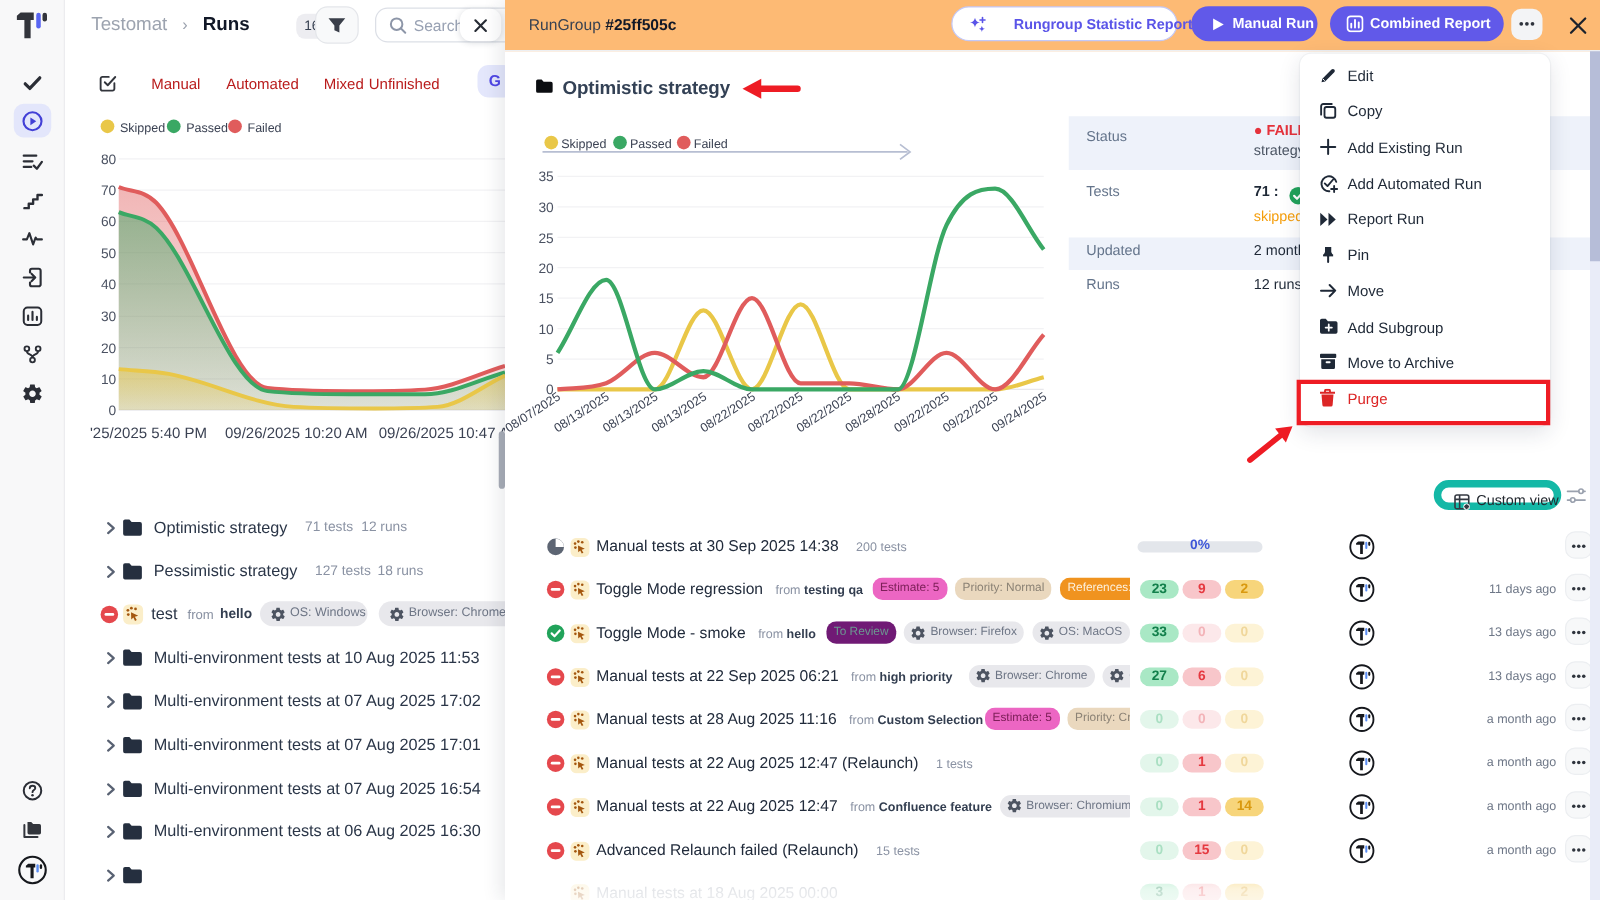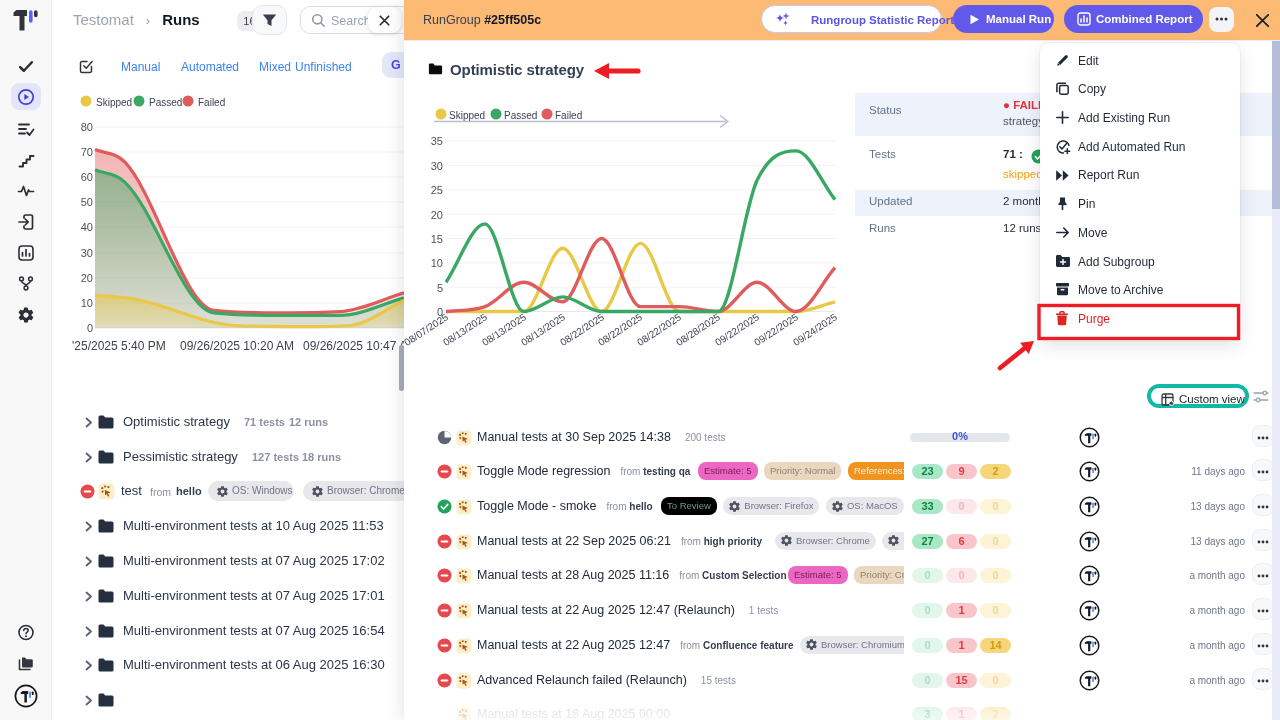--- a/index.html
+++ b/index.html
@@ -21,30 +21,30 @@
   background:#ededf1; border-radius:7px; font-size:11px; color:#374151;
   text-align:center; line-height:20px;margin-left:28px; }
 #filterbtn { position:absolute; left:252px; top:5px; width:35px; height:30px;
   background:#f8f9fa; border:1px solid #e4e6ea; border-radius:10px; }
 #searchbox { position:absolute; left:300px; top:6px; width:140px; height:28px;
   border:1px solid #dcdfe6; border-radius:10px; background:#fff; }
 #searchbox span { position:absolute; left:30px; top:7px; font-size:12.5px; color:#98a1b3; }
 #clearx { position:absolute; left:368px; top:7px; width:33px; height:26px; background:#fff;
   border-radius:9px; box-shadow:0 1px 5px rgba(40,50,70,.18); z-index:5; }
 
-.tab { position:absolute; top:60px; font-size:12px; color:#3b82f6; }
+.tab { position:absolute; top:60px; font-size:12px; color:#b91c1c; }
 #tabg { position:absolute; left:382px; top:52px; width:30px; height:26px;
   background:#e4e7fc; border-radius:9px; color:#4f46e5; font-weight:700;
   font-size:12.5px; text-align:left; padding:6px 0 0 9px; }
 
 .trow { position:absolute; left:52px; width:352px; height:34.8px; }
 .trow .chev { position:absolute; left:31px; top:12px; }
 .trow .fold { position:absolute; left:45px; top:9px; }
 .trow .lbl { position:absolute; left:71px; top:9px; font-size:13px; color:#2b3648; white-space:nowrap; }
-.trow .cnt { position:absolute; top:11px; font-size:11px; color:#8a92a3;font-weight:bold; }
+.trow .cnt { position:absolute; top:11px; font-size:11px; color:#8a92a3; }
 .gear-badge { position:absolute; top:7px; height:20px; background:#e8e8ec; border-radius:10px;
   font-size:10px; color:#6d7585; line-height:20px; padding:0 8px 0 24px; white-space:nowrap; }
 .gear-badge svg { position:absolute; left:8px; top:3.5px; }
 
 #modal { position:absolute; left:404px; top:0; width:876px; height:720px;
   background:#fff; box-shadow:-4px 0 14px rgba(25,35,60,.10); z-index:40; }
 #mhead { position:absolute; left:0; top:0; width:876px; height:41px;
   border-bottom:1px solid #edeff2; background:#fdba74; }
 #mtitle { position:absolute; left:19px; top:13px; font-size:12.5px; color:#374151; }
 #mtitle b { color:#111827; }
@@ -443,21 +443,21 @@
  </div>
  <div class="srow sbg" style="top:190px;height:26px">
    <span class="sl" style="top:5px">Updated</span>
    <span class="sv" style="top:5px">2 months ago</span>
  </div>
  <div class="srow" style="top:216px;height:28px">
    <span class="sl" style="top:6px">Runs</span>
    <span class="sv" style="top:6px">12 runs</span>
  </div>
 
- <div style="position:absolute;left:743px;top:384px;width:102px;height:24px;border:4px solid #14b8a6;border-radius:12px;background:#fff">
+ <div style="position:absolute;left:743px;top:384px;width:102px;height:24px;border:6px solid #14b8a6;border-radius:12px;background:#fff">
    <svg style="position:absolute;left:10px;top:5px" width="14" height="14" viewBox="0 0 14 14">
           <rect x="1" y="1" width="11" height="11" rx="1.5" fill="none" stroke="#343942" stroke-width="1.3"></rect>
           <path d="M1 4.5 H12 M4.7 1 V12" stroke="#343942" stroke-width="1.3"></path>
           <circle cx="10.3" cy="10.3" r="2.6" fill="#fff"></circle>
           <path d="M10.3 8.3 V12.3 M8.3 10.3 H12.3 M8.9 8.9 L11.7 11.7 M11.7 8.9 L8.9 11.7" stroke="#343942" stroke-width="1"></path>
         </svg>
    <span style="position:absolute;left:28px;top:5px;font-size:11.5px;color:#23282f;white-space:nowrap">Custom view</span>
  </div>
  <svg style="position:absolute;left:849px;top:389px" width="16" height="15" viewBox="0 0 16 15">
         <path d="M1 4 H10 M13.5 4 H15 M1 11 H3.5 M7 11 H15" stroke="#9aa1ae" stroke-width="1.4" stroke-linecap="round"></path>
@@ -537,21 +537,21 @@
   <svg class="ic2" width="16" height="16" viewBox="0 0 17 17">
             <rect x="0.5" y="0.5" width="16" height="16" rx="4.5" fill="#fbeec9"></rect>
             <path d="M6.8 6.8 L12.6 9.6 L9.9 10.4 L11.4 13 L10 13.7 L8.7 11 L7 12.6 Z" fill="#a4570f"></path>
             <circle cx="4.3" cy="5.2" r="1.1" fill="#a4570f"></circle>
             <circle cx="7.1" cy="3.5" r="1.1" fill="#a4570f"></circle>
             <circle cx="10.4" cy="4.1" r="1.1" fill="#a4570f"></circle>
             <circle cx="4.6" cy="8.6" r="1.1" fill="#a4570f"></circle>
           </svg>
   <span class="ttl">Toggle Mode - smoke<span class="sub" style="margin-left:10px">from <b>hello</b></span></span>
   <div class="badges" style="left:257px;width:243px">
-    <div class="bdg" style="background:#000000;color:#6c9891">To Review</div>
+    <div class="bdg" style="background:#701a75;color:#6c9891">To Review</div>
     <div class="bdg gb"><svg width="13" height="13" viewBox="0 0 24 24" style="flex:none;margin:2.5px 3px 0 0">
                 <path fill="#4d5461" d="M19.4 13c0-.3.1-.7.1-1s0-.7-.1-1l2.1-1.6c.2-.2.2-.4.1-.6l-2-3.5c-.1-.2-.4-.3-.6-.2l-2.5 1c-.5-.4-1.1-.7-1.7-1l-.4-2.6c0-.2-.2-.4-.5-.4h-4c-.2 0-.4.2-.5.4l-.4 2.6c-.6.3-1.2.6-1.7 1l-2.5-1c-.2-.1-.5 0-.6.2l-2 3.5c-.1.2-.1.5.1.6L4.5 11c0 .3-.1.7-.1 1s0 .7.1 1l-2.1 1.6c-.2.2-.2.4-.1.6l2 3.5c.1.2.4.3.6.2l2.5-1c.5.4 1.1.7 1.7 1l.4 2.6c0 .2.2.4.5.4h4c.2 0 .4-.2.5-.4l.4-2.6c.6-.3 1.2-.6 1.7-1l2.5 1c.2.1.5 0 .6-.2l2-3.5c.1-.2.1-.5-.1-.6L19.4 13zM12 15.5c-1.9 0-3.5-1.6-3.5-3.5s1.6-3.5 3.5-3.5 3.5 1.6 3.5 3.5-1.6 3.5-3.5 3.5z"></path>
               </svg>Browser: Firefox</div>
     <div class="bdg gb"><svg width="13" height="13" viewBox="0 0 24 24" style="flex:none;margin:2.5px 3px 0 0">
                 <path fill="#4d5461" d="M19.4 13c0-.3.1-.7.1-1s0-.7-.1-1l2.1-1.6c.2-.2.2-.4.1-.6l-2-3.5c-.1-.2-.4-.3-.6-.2l-2.5 1c-.5-.4-1.1-.7-1.7-1l-.4-2.6c0-.2-.2-.4-.5-.4h-4c-.2 0-.4.2-.5.4l-.4 2.6c-.6.3-1.2.6-1.7 1l-2.5-1c-.2-.1-.5 0-.6.2l-2 3.5c-.1.2-.1.5.1.6L4.5 11c0 .3-.1.7-.1 1s0 .7.1 1l-2.1 1.6c-.2.2-.2.4-.1.6l2 3.5c.1.2.4.3.6.2l2.5-1c.5.4 1.1.7 1.7 1l.4 2.6c0 .2.2.4.5.4h4c.2 0 .4-.2.5-.4l.4-2.6c.6-.3 1.2-.6 1.7-1l2.5 1c.2.1.5 0 .6-.2l2-3.5c.1-.2.1-.5-.1-.6L19.4 13zM12 15.5c-1.9 0-3.5-1.6-3.5-3.5s1.6-3.5 3.5-3.5 3.5 1.6 3.5 3.5-1.6 3.5-3.5 3.5z"></path>
               </svg>OS: MacOS</div>
   </div>
   <div class="pill pg">33</div>
           <div class="pill pr fade">0</div>
           <div class="pill py fade">0</div>

